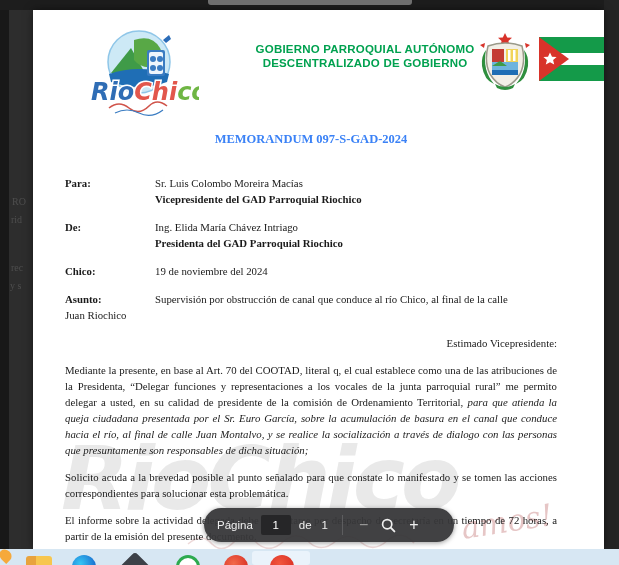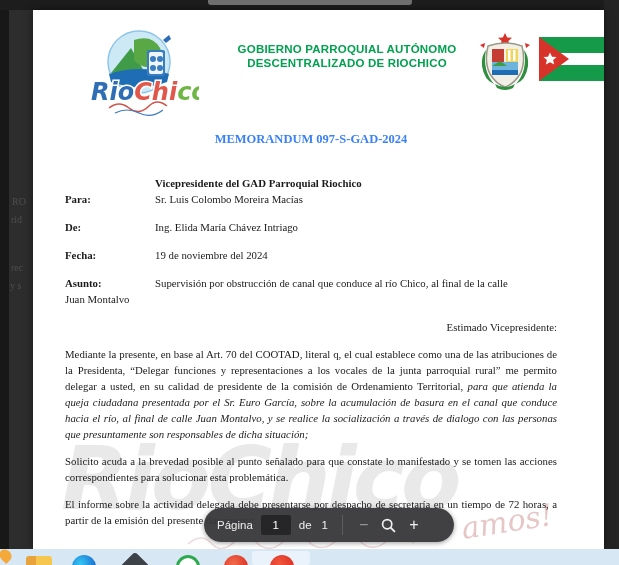--- a/index.html
+++ b/index.html
@@ -35,21 +35,21 @@
     transform:rotate(-9deg); z-index:0; pointer-events:none;
   }
   .squiggle { position:absolute; z-index:0; pointer-events:none; }
 
   .content { position:relative; z-index:1; }
 
   
   .doc-header { position:relative; height:96px; }
   .logo-box { position:absolute; left:14px; top:0; }
   .org-title {
-    position:absolute; left:142px; top:14px; width:280px; text-align:center;
+    position:absolute; left:160px; top:14px; width:280px; text-align:center;
     color:#00a14f; font-weight:bold; font-size:11.5px; line-height:14px; letter-spacing:.2px;
   }
   .shield-box { position:absolute; left:415px; top:4px; }
   .flag-box { position:absolute; left:474px; top:9px; }
 
   .memo-title {
     margin-top:8px; text-align:center;
     font-family:"Liberation Serif", serif; font-weight:bold; font-size:12.5px; color:#3b82f6;
   }
 
@@ -143,21 +143,21 @@
               <text x="12" y="72" font-family="DejaVu Sans, sans-serif" font-size="24" font-weight="bold" font-style="italic" stroke="#ffffff" stroke-width="3" paint-order="stroke">
                 <tspan fill="#2f6db5">Rio</tspan><tspan fill="#e2574c">Chi</tspan><tspan fill="#6fb644">co</tspan>
               </text>
               <path d="M30 80 q10 -8 20 0 q10 8 20 -2 q8 -8 18 0" fill="none" stroke="#d0544a" stroke-width="1.6"></path>
               <path d="M36 85 q12 -6 24 0 q12 6 24 -3" fill="none" stroke="#3a7cc2" stroke-width="1.2"></path>
             </svg>
           </div>
 
           <div class="org-title">
             <div>GOBIERNO PARROQUIAL AUTÓNOMO</div>
-            <div>DESCENTRALIZADO DE RIOCHICO</div>
+            <div>DESCENTRALIZADO DE GOBIERNO</div>
           </div>
 
           <div class="shield-box">
             <svg width="50" height="58" viewBox="0 0 50 58">
               <path d="M25 1 l2.2 4.4 4.8 .4 -3.6 3.2 1.2 4.6 -4.6 -2.6 -4.6 2.6 1.2 -4.6 -3.6 -3.2 4.8 -.4 Z" fill="#d8332a"></path>
               <path d="M8 14 q17 -6 34 0 q4 16 -2 28 q-6 10 -15 13 q-9 -3 -15 -13 q-6 -12 -2 -28 Z" fill="#f2efe6" stroke="#9a9a8a" stroke-width="1.5"></path>
               <rect x="12" y="17" width="12" height="13" fill="#c43c33"></rect>
               <rect x="26" y="17" width="12" height="13" fill="#f1d45a"></rect>
               <rect x="28" y="18" width="2.5" height="11" fill="#fff"></rect>
               <rect x="33" y="18" width="2.5" height="11" fill="#fff"></rect>
@@ -181,49 +181,53 @@
               <path d="M11 15.5 l2 4.2 4.6 .4 -3.5 3 1.1 4.5 -4.2 -2.4 -4.2 2.4 1.1 -4.5 -3.5 -3 4.6 -.4 Z" fill="#ffffff"></path>
             </svg>
           </div>
         </div>
 
         <div class="memo-title">MEMORANDUM 097-S-GAD-2024</div>
 
         <div class="fields">
           <div class="fblock">
             <div class="frow">
+              <span class="flabel">Para:</span>
+              <span>Sr. Luis Colombo Moreira Macías</span>
+            </div>
+            <div class="frow">
               <span></span>
               <span class="bold">Vicepresidente del GAD Parroquial Riochico</span>
             </div>
-            <div class="frow">
-              <span class="flabel">Para:</span>
-              <span>Sr. Luis Colombo Moreira Macías</span>
-            </div>
           </div>
 
           <div class="fblock">
             <div class="frow">
               <span class="flabel">De:</span>
               <span>Ing. Elida María Chávez Intriago</span>
             </div>
+            <div class="frow">
+              <span></span>
+              <span class="bold">Presidenta del GAD Parroquial Riochico</span>
+            </div>
           </div>
 
           <div class="fblock">
             <div class="frow">
-              <span class="flabel">Fecha:</span>
+              <span class="flabel">Chico:</span>
               <span>19 de noviembre del 2024</span>
             </div>
           </div>
 
           <div>
             <div class="frow">
               <span class="flabel">Asunto:</span>
               <span>Supervisión por obstrucción de canal que conduce al río Chico, al final de la calle</span>
             </div>
-            <div class="asunto-line2">Juan Montalvo</div>
+            <div class="asunto-line2">Juan Riochico</div>
           </div>
         </div>
 
         <div class="body-text">
           <div class="salutation">Estimado Vicepresidente:</div>
 
           <p class="para"><span>Mediante la presente, en base al Art. 70 del COOTAD, literal q, el cual establece como una de las atribuciones de la Presidenta, “Delegar funciones y representaciones a los vocales de la junta parroquial rural” me permito  delegar a usted, en su calidad de presidente de la comisión de Ordenamiento Territorial, </span><span class="it">para que atienda la queja ciudadana presentada por el Sr. Euro García, sobre la acumulación de basura en el canal que conduce hacia el río, al final de calle Juan Montalvo, y se realice la socialización a través de dialogo con las personas que presuntamente son responsables de dicha situación;</span></p>
 
           <p class="para">Solicito acuda a la brevedad posible al punto señalado para que constate lo manifestado y se tomen las acciones correspondientes para solucionar esta problemática.</p>
 

